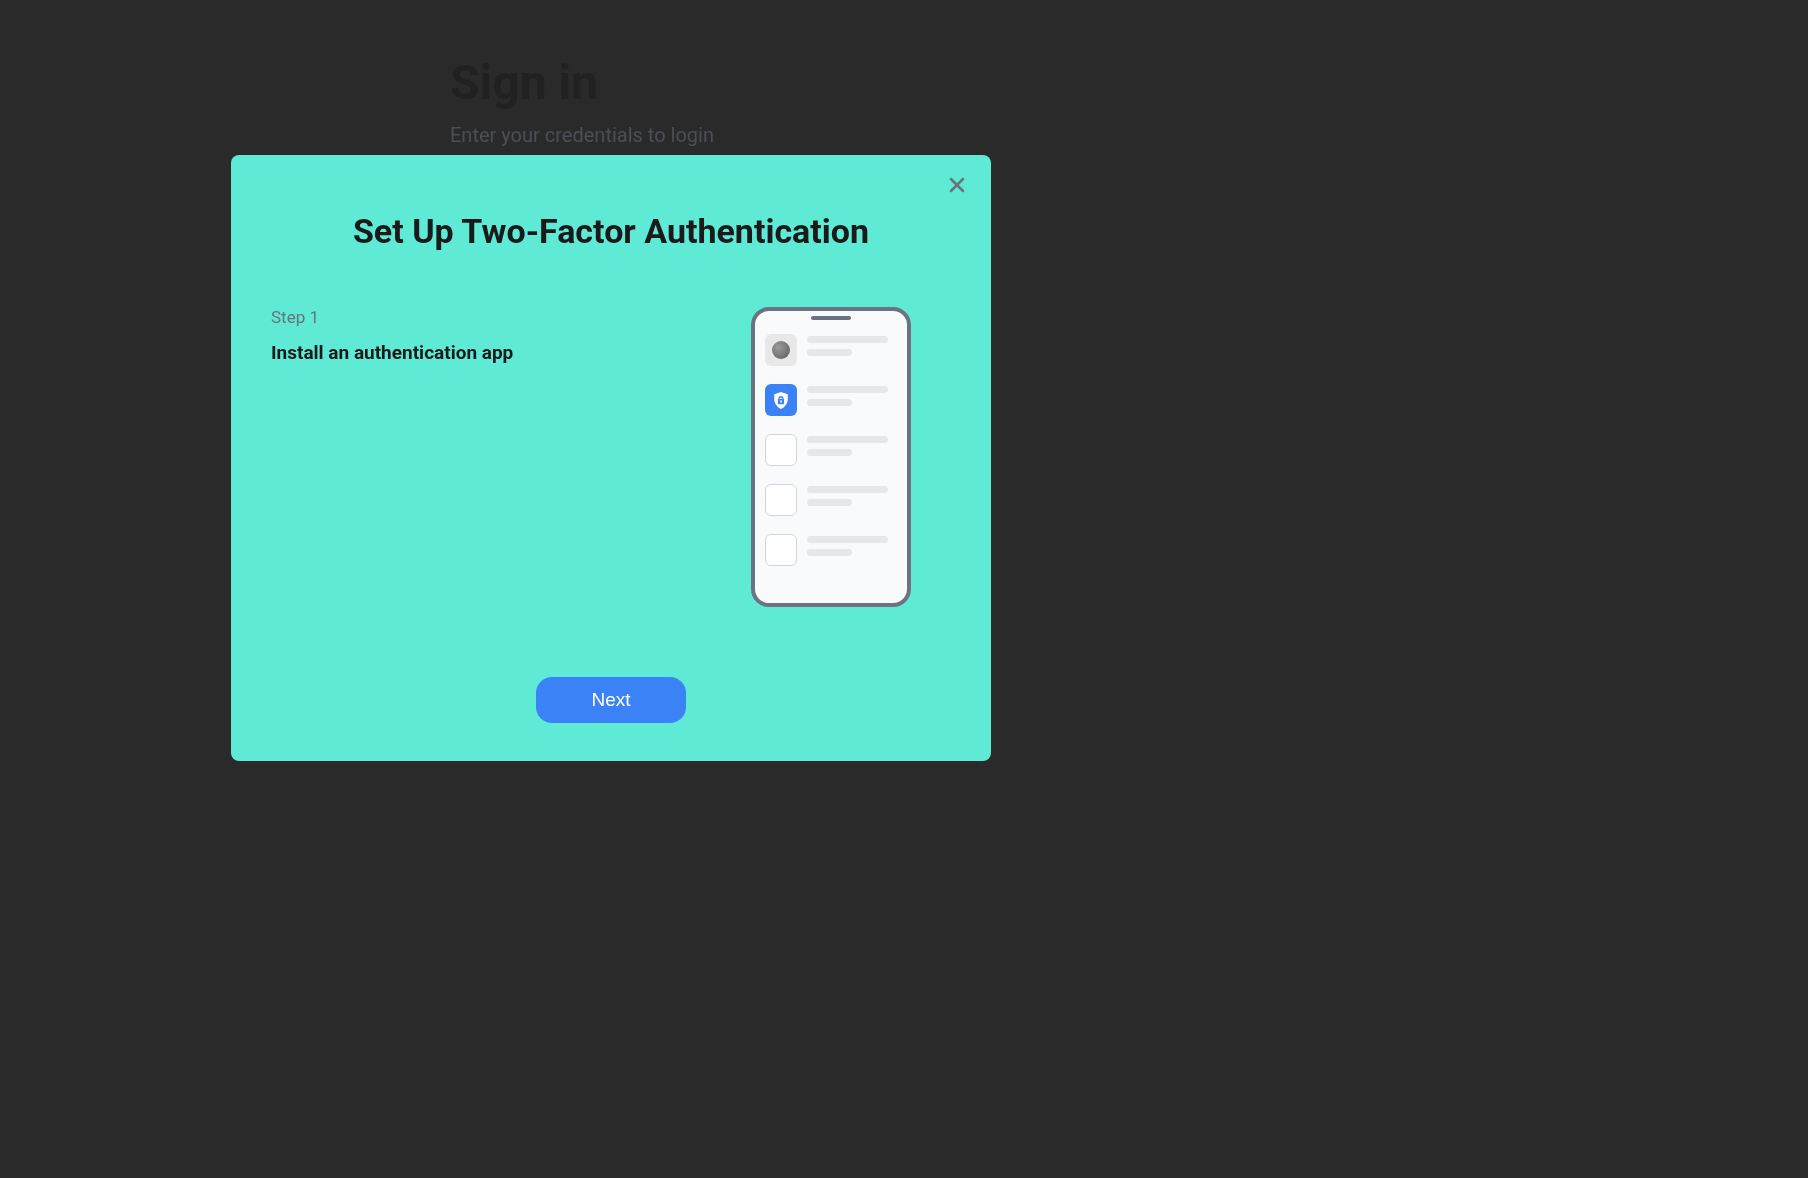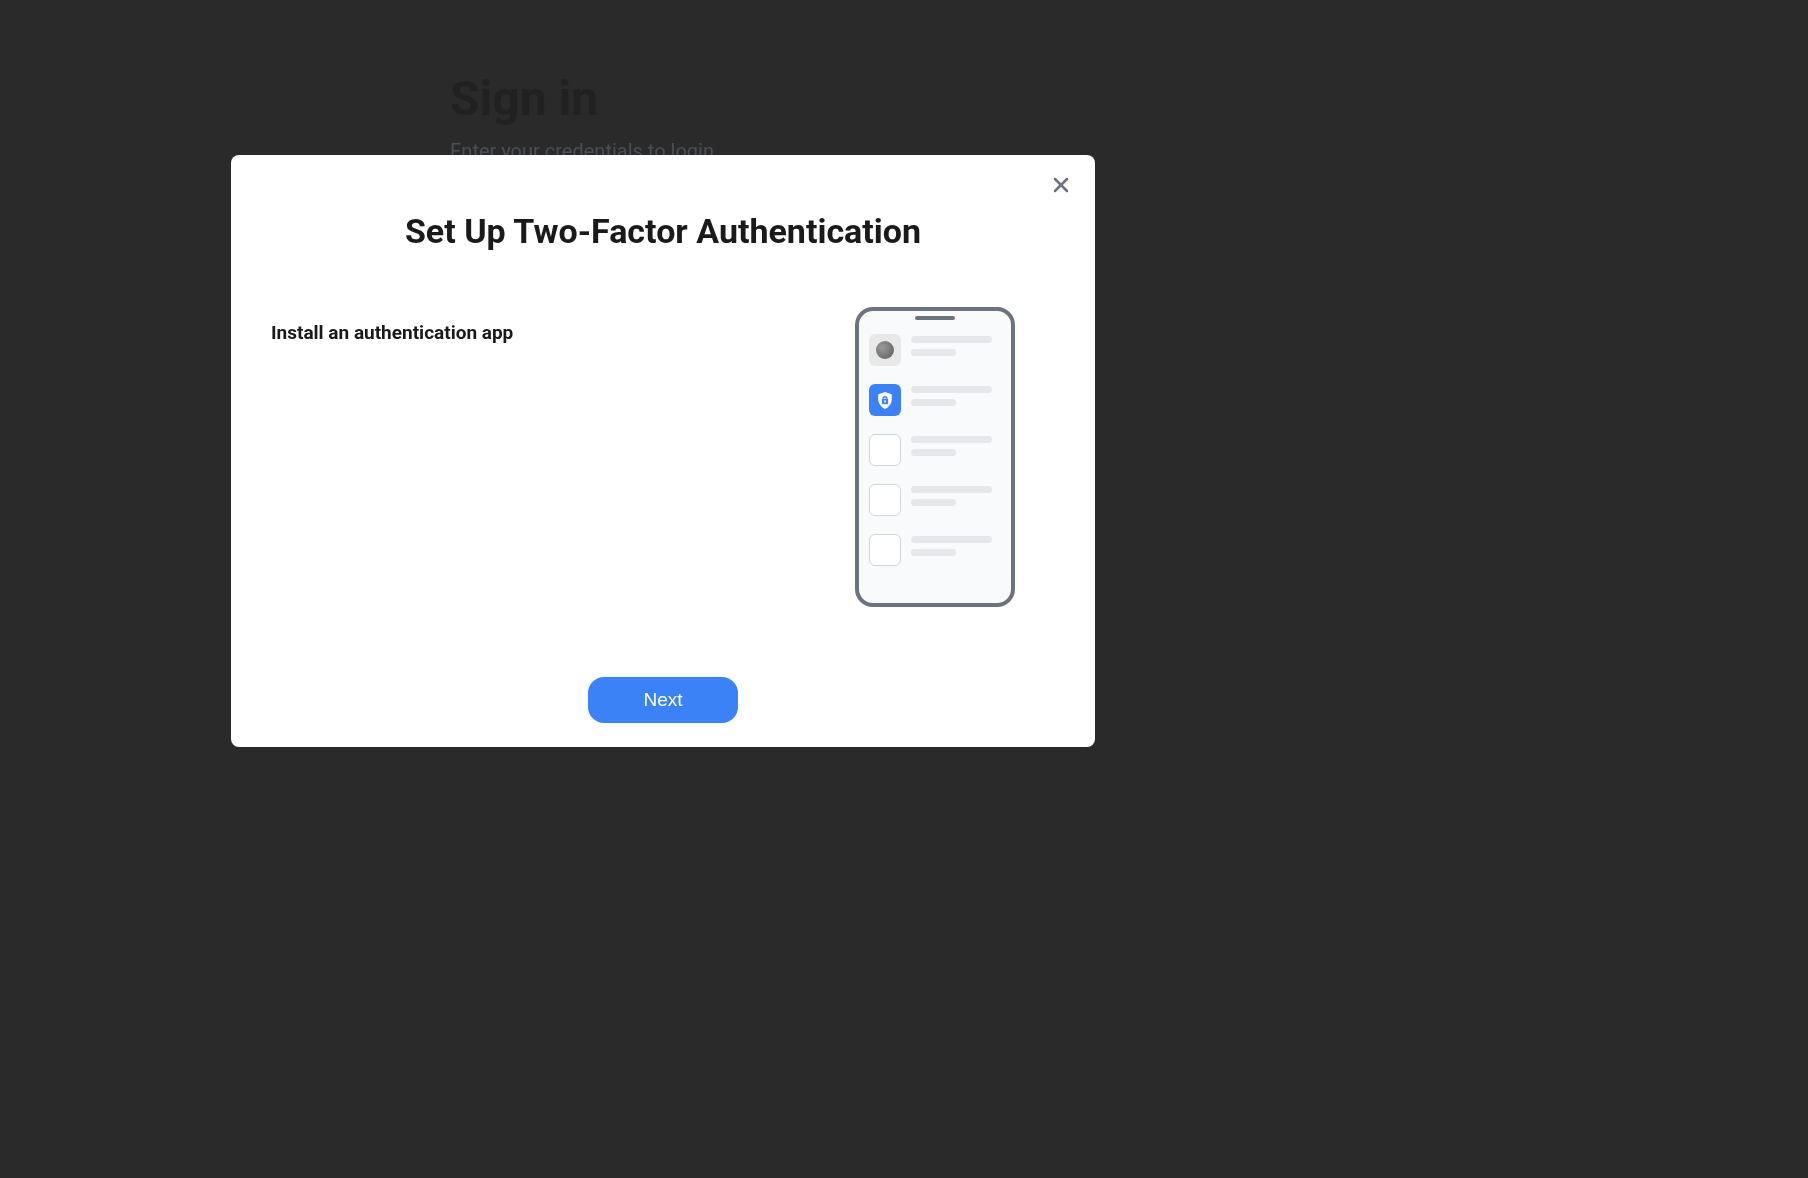--- a/index.html
+++ b/index.html
@@ -12,21 +12,21 @@
       font-family: -apple-system, BlinkMacSystemFont, 'Segoe UI', Roboto, Helvetica, Arial, sans-serif;
       background: #2a2a2a;
       width: 1808px;
       height: 1178px;
       position: relative;
       overflow: hidden;
     }
     
     .background-signin {
       position: absolute;
-      top: 70px;
+      top: 54px;
       left: 450px;
     }
     
     .signin-title {
       font-size: 48px;
       font-weight: 700;
       color: #1a1a1a;
       opacity: 0.5;
     }
     
@@ -34,24 +34,24 @@
       font-size: 20px;
       color: #6b7280;
       margin-top: 12px;
       opacity: 0.5;
     }
     
     .modal {
       position: absolute;
       top: 155px;
       left: 231px;
-      width: 864px;
-      background: #ffffff;
+      width: 760px;
+      background: #5eead4;
       border-radius: 8px;
-      padding: 20px 20px 24px 20px;
+      padding: 20px 20px 38px 20px;
     }
     
     .close-button {
       position: absolute;
       top: 18px;
       right: 22px;
       width: 24px;
       height: 24px;
       cursor: pointer;
       color: #6b7280;
@@ -286,20 +286,21 @@
     <svg width="20" height="20" viewBox="0 0 20 20" fill="none" stroke="currentColor" stroke-width="2.5" stroke-linecap="round">
       <line x1="4" y1="4" x2="16" y2="16"></line>
       <line x1="16" y1="4" x2="4" y2="16"></line>
     </svg>
   </div>
 
   <h1 class="modal-title">Set Up Two-Factor Authentication</h1>
 
   <div class="modal-body">
     <div class="left-panel">
+      <div class="step-label">Step 1</div>
       <div class="step-title">Install an authentication app</div>
 
     </div>
 
     <div class="right-panel">
       <div class="phone-frame">
         <div class="phone-notch"></div>
         <div class="phone-list">
           <div class="phone-item">
             <div class="phone-icon google">

